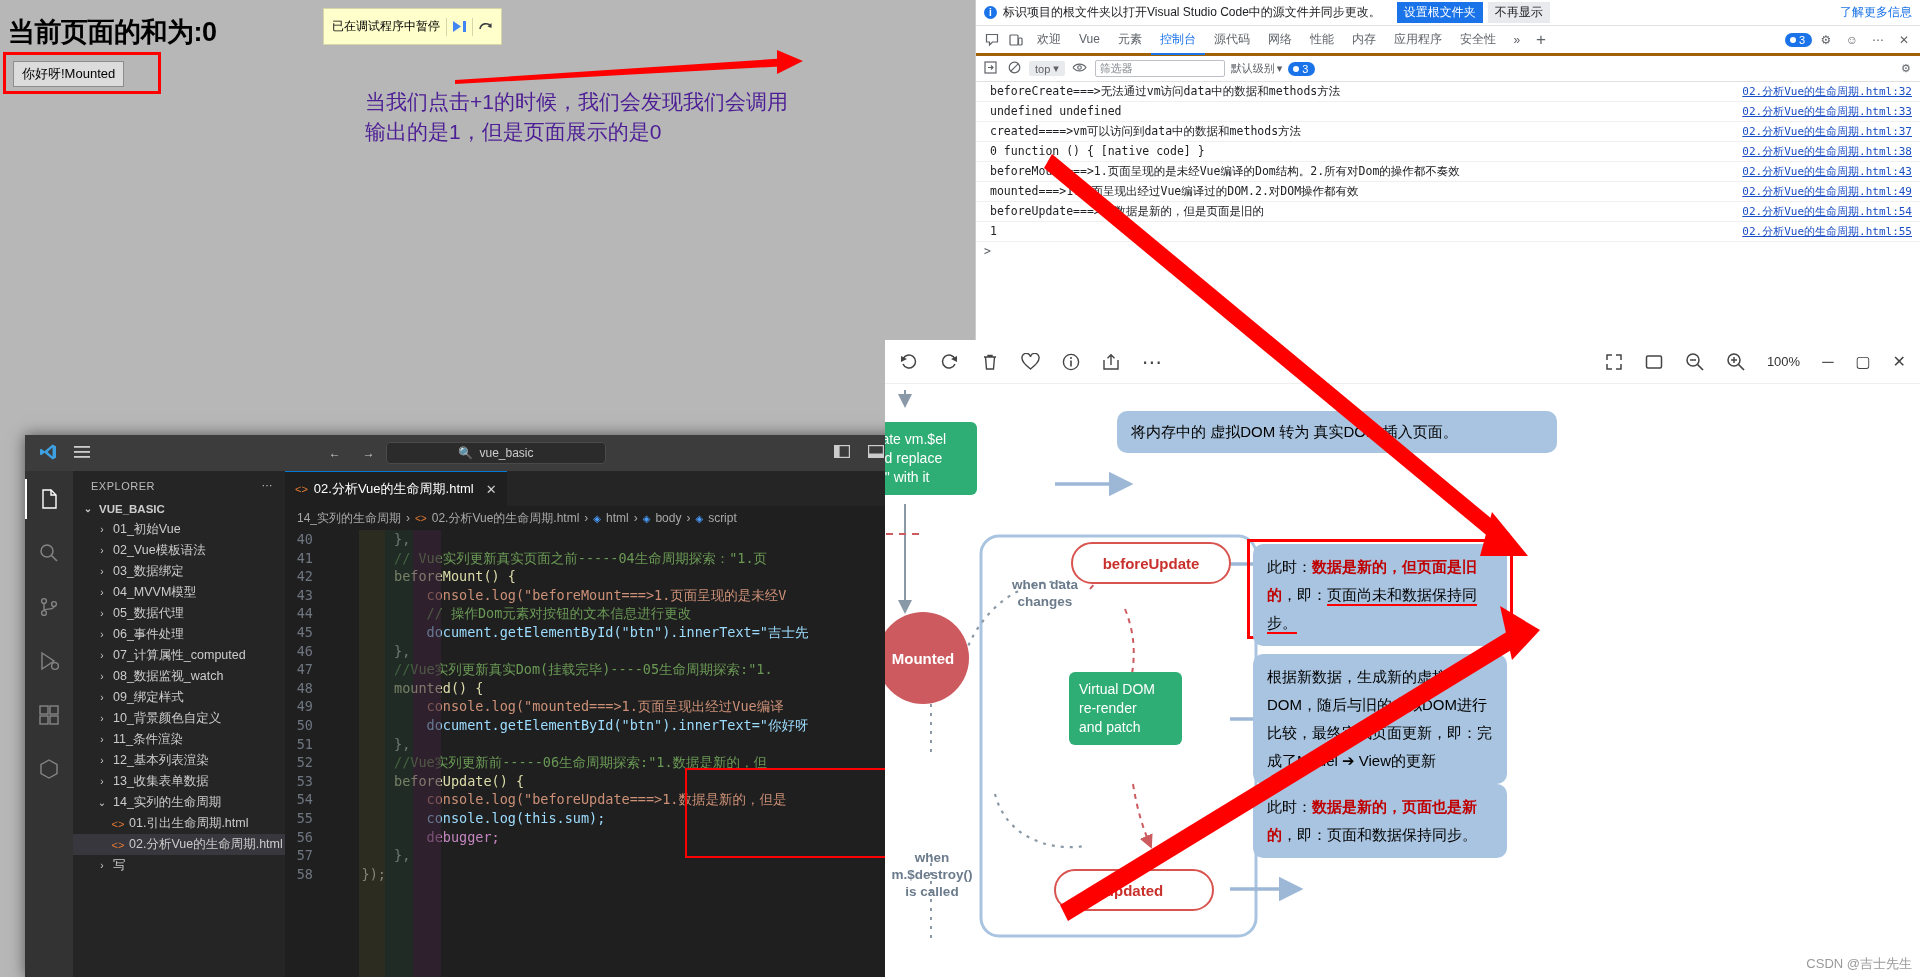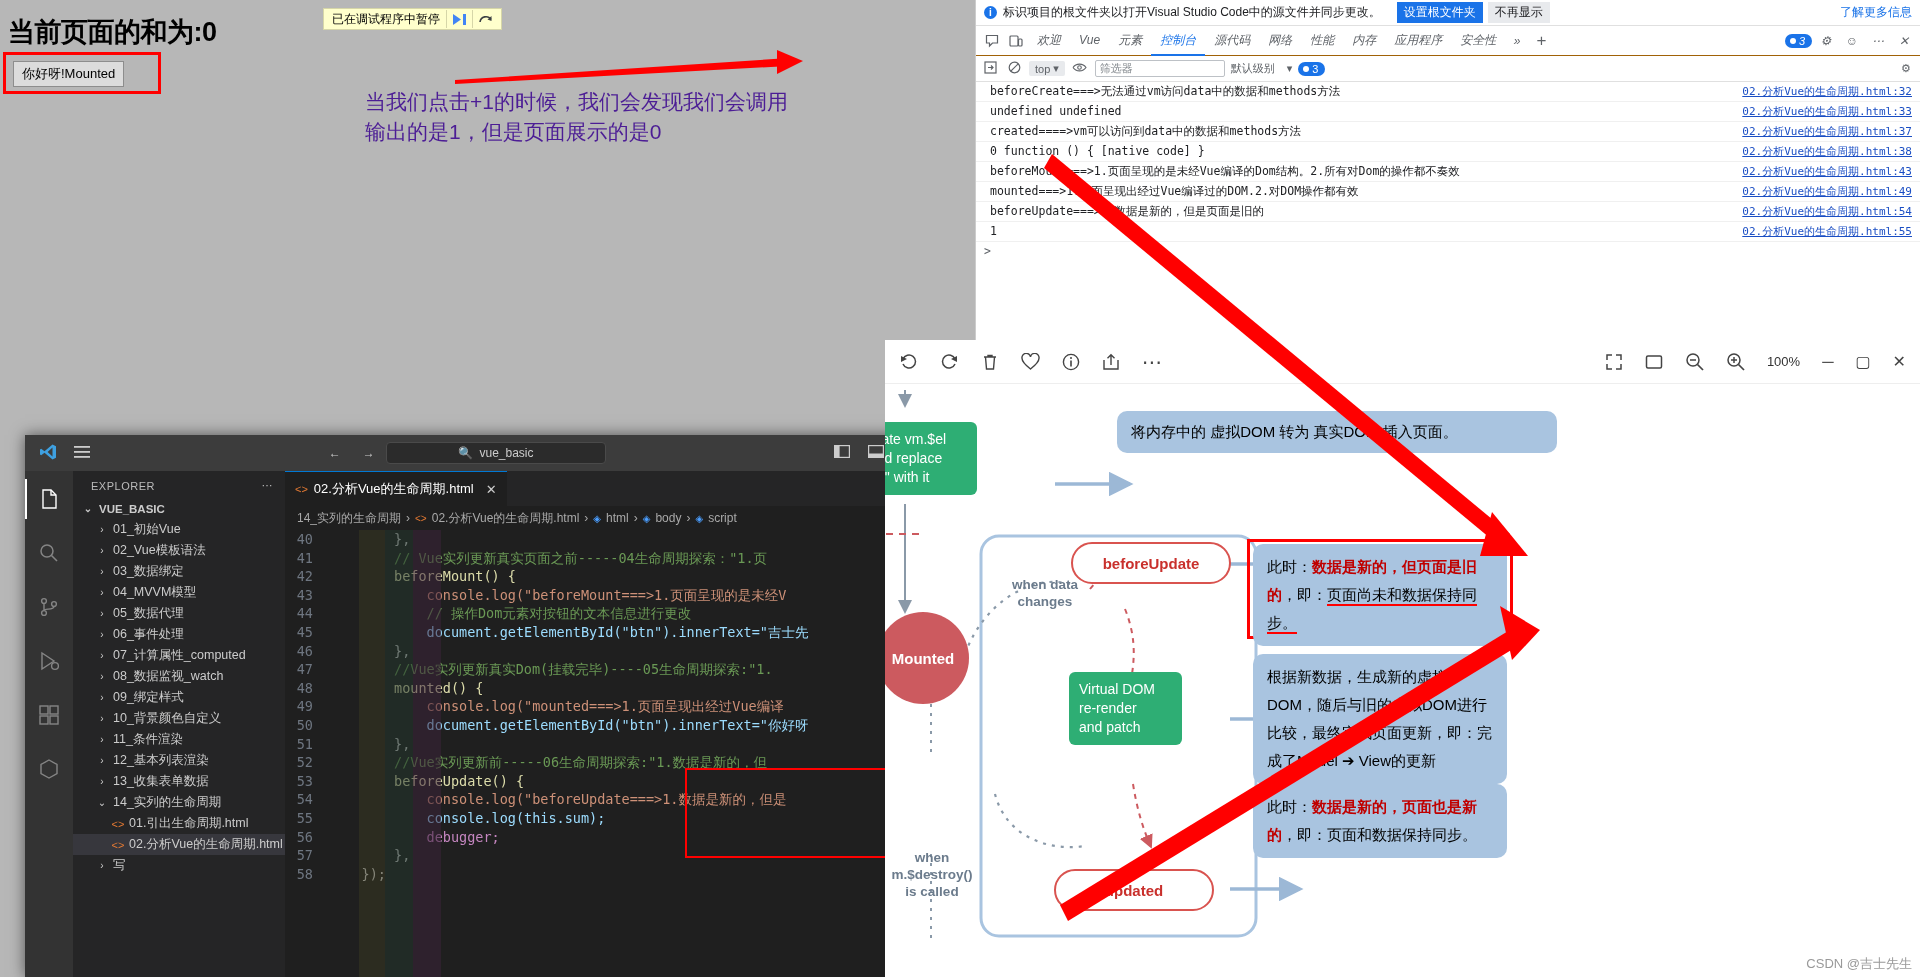--- a/index.html
+++ b/index.html
@@ -27,21 +27,21 @@
   }
   #greet-button {
     position: absolute; left: 13px; top: 61px;
     padding: 3px 8px;
     background: #dcdcdc; border: 1px solid #8d8d8d;
     font-size: 13px; color: #000; cursor: pointer;
     font-family: "Liberation Sans", sans-serif;
   }
   
   #debug-pause-bar {
-    position: absolute; left: 323px; top: 8px; height: 22px;
+    position: absolute; left: 323px; top: 8px; height: 37px;
     background: #ffffcc; border: 1px solid #d6d6a8;
     display: flex; align-items: center; font-size: 12px; color: #000;
     padding: 0 2px;
   }
   #debug-pause-bar .lbl { padding: 0 6px; white-space: nowrap; }
   #debug-pause-bar .sep { width:1px; height:18px; background:#d6d6a8; }
   #debug-pause-bar .ico { padding: 0 5px; color: #4285f4; font-size: 13px; display:flex; align-items:center; }
   
   #red-arrow-1 { position: absolute; left: 455px; top: 48px; }
   
@@ -72,22 +72,22 @@
   }
   #dt-banner .btn-gray {
     background: #e8eaed; color: #202124; border: none; padding: 2px 7px;
     font-size: 12px; margin-left: 5px; cursor: pointer;
     font-family: "Liberation Sans", sans-serif;
   }
   #dt-banner .more-link {
     margin-left: auto; color: #1a73e8; font-size: 12px; cursor: pointer;
   }
   #dt-tabs {
-    height: 30px; border-bottom: 1px solid #a16207;
-    display: flex; align-items: center; padding: 0 4px; font-size: 12px; color: #5f6368; font-style: italic;
+    height: 30px; border-bottom: 3px solid #a16207;
+    display: flex; align-items: center; padding: 0 4px; font-size: 12px; color: #5f6368;
   }
   #dt-tabs .tool-ico {
     width: 24px; height: 24px; display: flex; align-items: center; justify-content: center;
     color: #5f6368; cursor: pointer;
   }
   #dt-tabs .tab {
     padding: 6px 9px; cursor: pointer; white-space: nowrap;
     border-bottom: 2px solid transparent; line-height: 16px;
   }
   #dt-tabs .tab.active { color: #1a73e8; border-bottom-color: #1a73e8; }
@@ -103,21 +103,21 @@
   }
   #dt-toolbar .ico { width: 18px; text-align: center; cursor: pointer; }
   .select-chip {
     display: inline-flex; align-items: center; gap: 3px;
     background: #e8eaed; padding: 1px 6px; border-radius: 2px; cursor: pointer;
   }
   .filter-box {
     width: 130px; height: 17px; border: 1px solid #bdc1c6; border-radius: 2px;
     background: #fff; font-size: 11px; color: #80868b; padding: 0 4px; line-height: 15px;
   }
-  .level-chip { display: inline-flex; align-items: center; gap: 12px; cursor: pointer; }
+  .level-chip { display: inline-flex; align-items: center; gap: 2px; cursor: pointer; }
   #dt-console {
     position: relative; height: 335px; overflow: hidden; background: #fff;
     font-family: "DejaVu Sans Mono", "Liberation Mono", monospace;
     font-size: 11.5px;
   }
   .con-row {
     display: flex; align-items: flex-start; justify-content: space-between;
     border-bottom: 1px solid #f0f0f0; padding: 2px 8px 2px 14px; min-height: 17px;
   }
   .con-msg { color: #202124; white-space: nowrap; }

